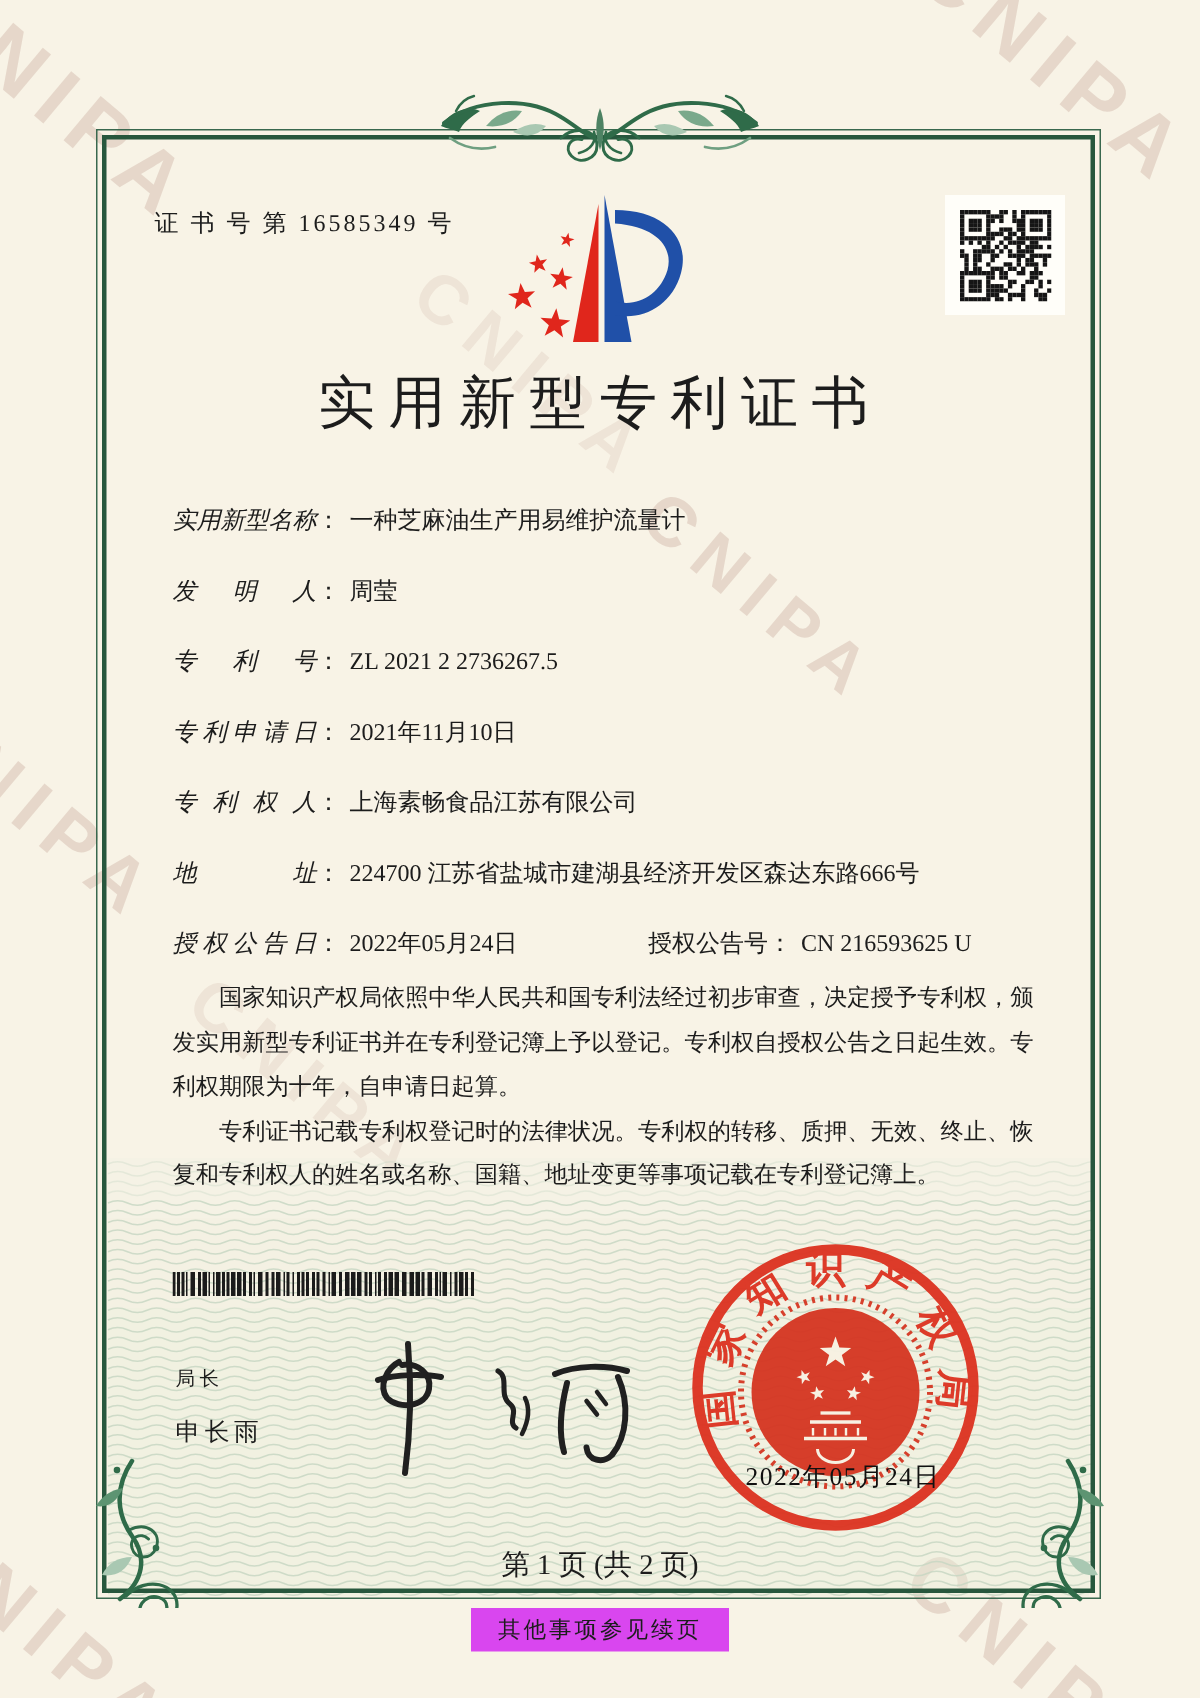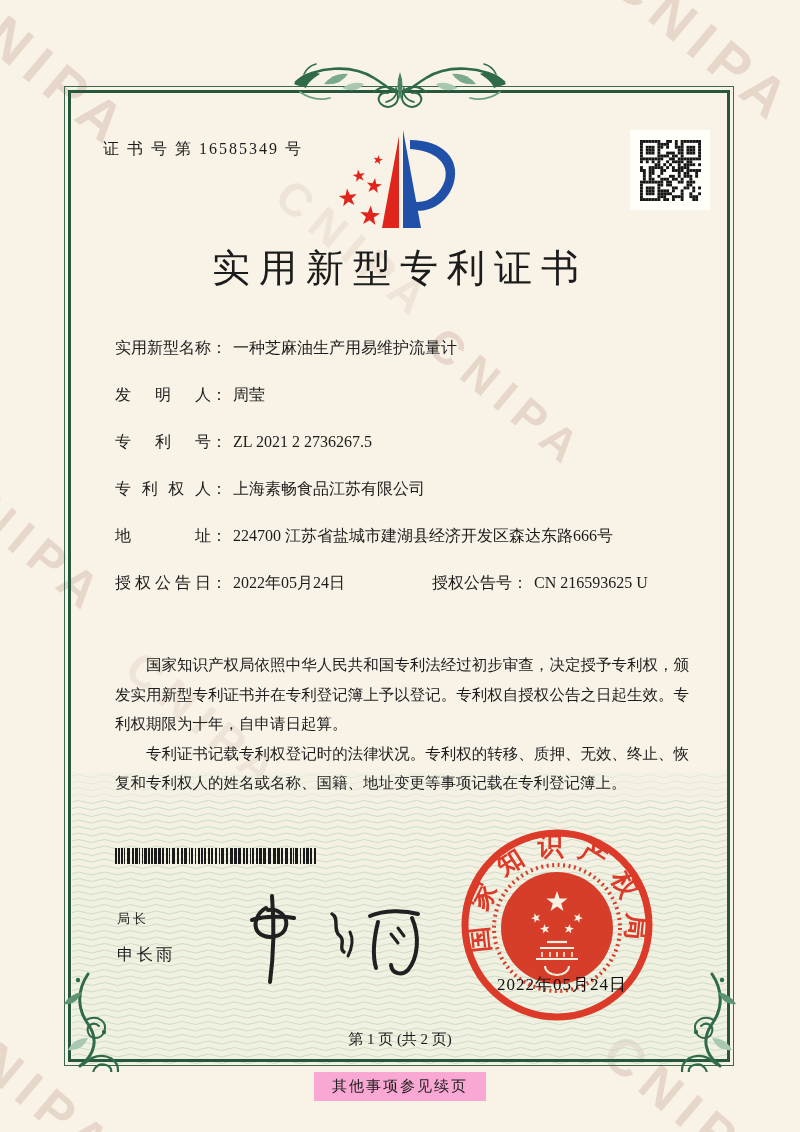--- a/index.html
+++ b/index.html
@@ -30,36 +30,36 @@
   
   .content{position:absolute;left:0;top:0;width:800px;height:1132px;z-index:4;}
   .cert-no{position:absolute;left:103px;top:139px;font-size:16px;letter-spacing:2px;}
   .logo{position:absolute;left:330px;top:124px;}
   .qr-box{position:absolute;left:630px;top:130px;width:80px;height:80px;background:#fffef9;
           display:flex;align-items:center;justify-content:center;}
   .title{position:absolute;left:66px;top:243px;width:668px;text-align:center;
          font-size:38px;font-weight:normal;letter-spacing:9px;}
   .fields{position:absolute;left:115px;top:337px;width:578px;font-size:16px;}
   .row{position:relative;line-height:21px;margin-bottom:26px;white-space:nowrap;}
-  .fl{display:inline-block;width:96px;text-align:justify;text-align-last:justify;vertical-align:top;}
+  .fl{display:inline-block;width:96px;text-align:justify;text-align-last:justify;vertical-align:top;font-style:italic;}
   .colon{display:inline-block;margin-right:6px;}
   .row .second{position:absolute;left:317px;top:0;}
   .body-text{position:absolute;left:115px;top:652px;width:574px;
              font-size:15.5px;line-height:29.5px;text-align:justify;}
   .body-text p{margin:0;text-indent:2em;font-family:Liberation Mono, monospace;}
   .barcode{position:absolute;left:115px;top:848px;}
   .sig-title{position:absolute;left:117px;top:910px;font-size:13px;letter-spacing:3px;}
   .sig-name{position:absolute;left:117px;top:944px;font-size:16.5px;letter-spacing:3px;}
   .sig-svg{position:absolute;left:228px;top:886px;}
   .seal{position:absolute;left:452px;top:826px;z-index:5;}
   .seal-date{position:absolute;left:457px;top:973px;width:210px;text-align:center;z-index:6;
              font-size:17px;letter-spacing:1px;color:#101010;}
-  .page-info{position:absolute;left:66px;top:1030px;width:668px;text-align:center;font-size:15px;}
+  .page-info{position:absolute;left:66px;top:1030px;width:668px;text-align:center;font-size:19px;}
   .continuation{position:absolute;left:50%;top:1072px;transform:translateX(-50%);
-                background:#f9a8d4;padding:5px 18px;font-size:15px;letter-spacing:2px;z-index:4;text-align:center;}
+                background:#d946ef;padding:5px 18px;font-size:15px;letter-spacing:2px;z-index:4;text-align:center;}
 </style>
 </head>
 <body>
 
 <div class="page">
 
   <span class="wm" style="left:-24px;top:-30px;font-size:56px">CNIPA</span>
   <span class="wm" style="left:640px;top:-54px;font-size:56px">CNIPA</span>
   <span class="wm wm--faint" style="left:300px;top:168px;font-size:46px">CNIPA</span>
   <span class="wm" style="left:452px;top:316px;font-size:46px">CNIPA</span>
@@ -426,20 +426,23 @@
       <div class="row">
         <span class="fl">实用新型名称</span><span class="colon">：</span><span>一种芝麻油生产用易维护流量计</span>
       </div>
       <div class="row">
         <span class="fl">发明人</span><span class="colon">：</span><span>周莹</span>
       </div>
       <div class="row">
         <span class="fl">专利号</span><span class="colon">：</span><span>ZL 2021 2 2736267.5</span>
       </div>
       <div class="row">
+        <span class="fl">专利申请日</span><span class="colon">：</span><span>2021年11月10日</span>
+      </div>
+      <div class="row">
         <span class="fl">专利权人</span><span class="colon">：</span><span>上海素畅食品江苏有限公司</span>
       </div>
       <div class="row">
         <span class="fl">地址</span><span class="colon">：</span><span>224700 江苏省盐城市建湖县经济开发区森达东路666号</span>
       </div>
       <div class="row">
         <span class="fl">授权公告日</span><span class="colon">：</span><span>2022年05月24日</span>
         <span class="second">
           <span>授权公告号</span><span class="colon">：</span><span>CN 216593625 U</span>
         </span>

